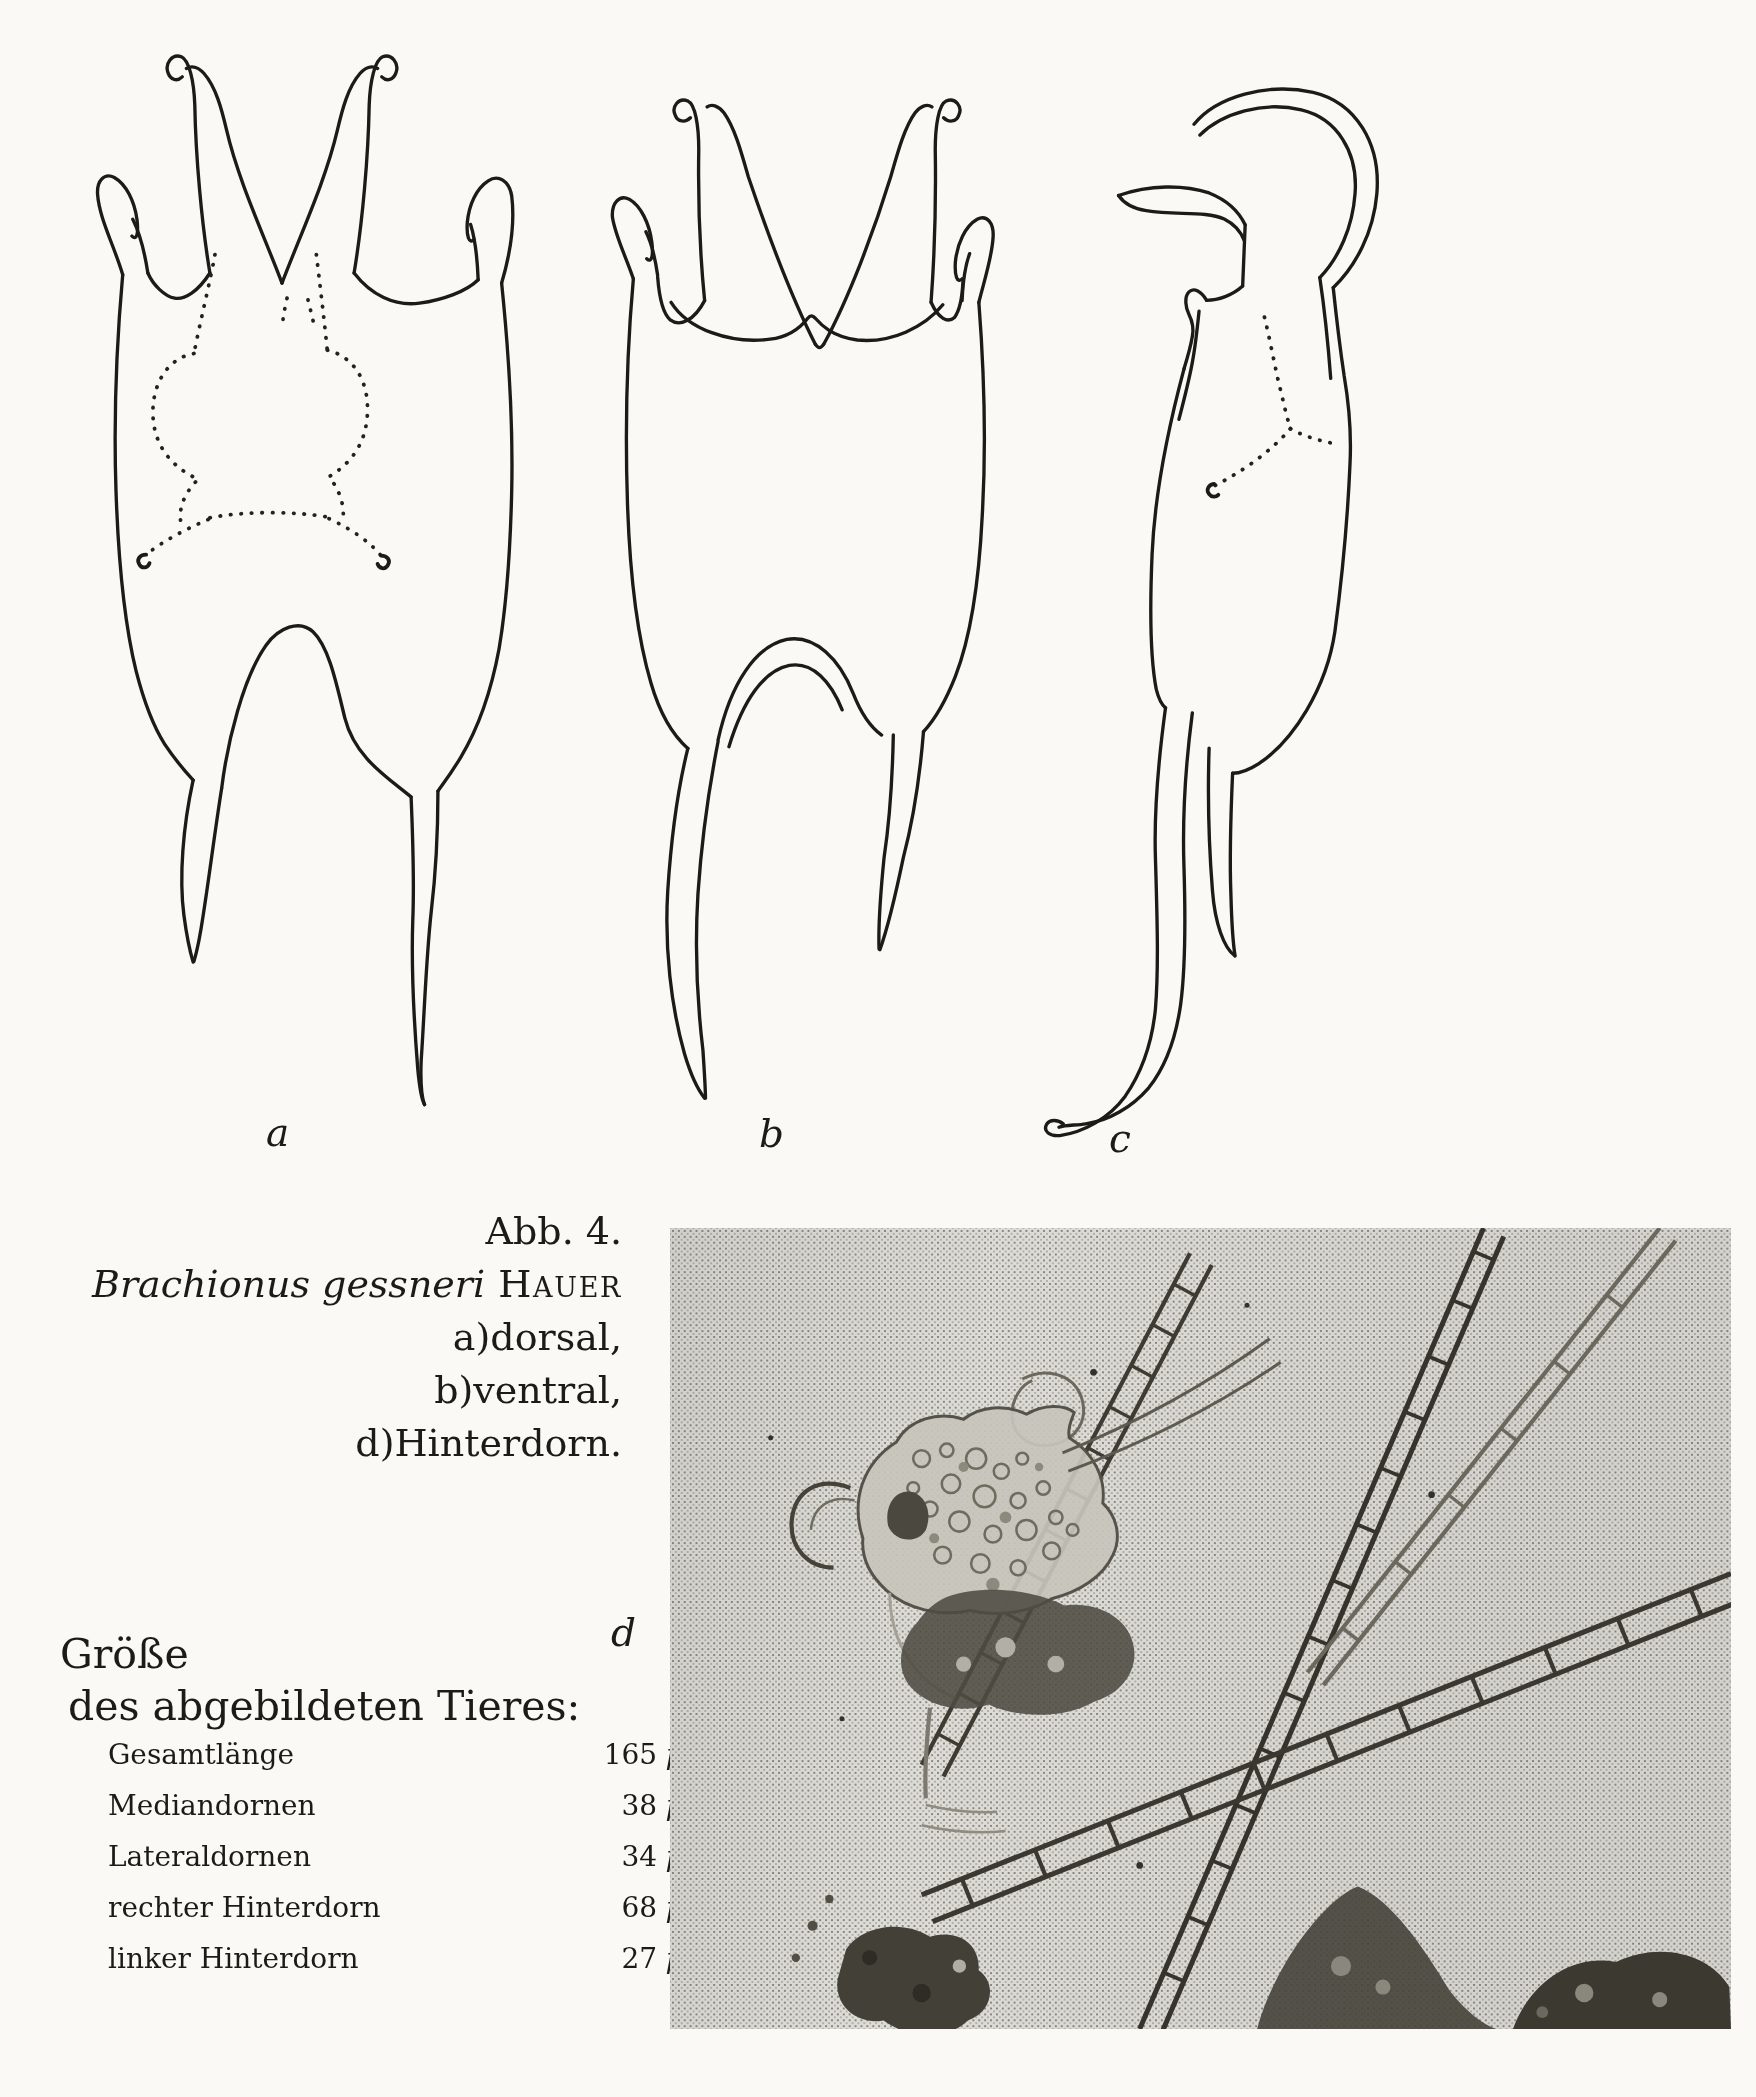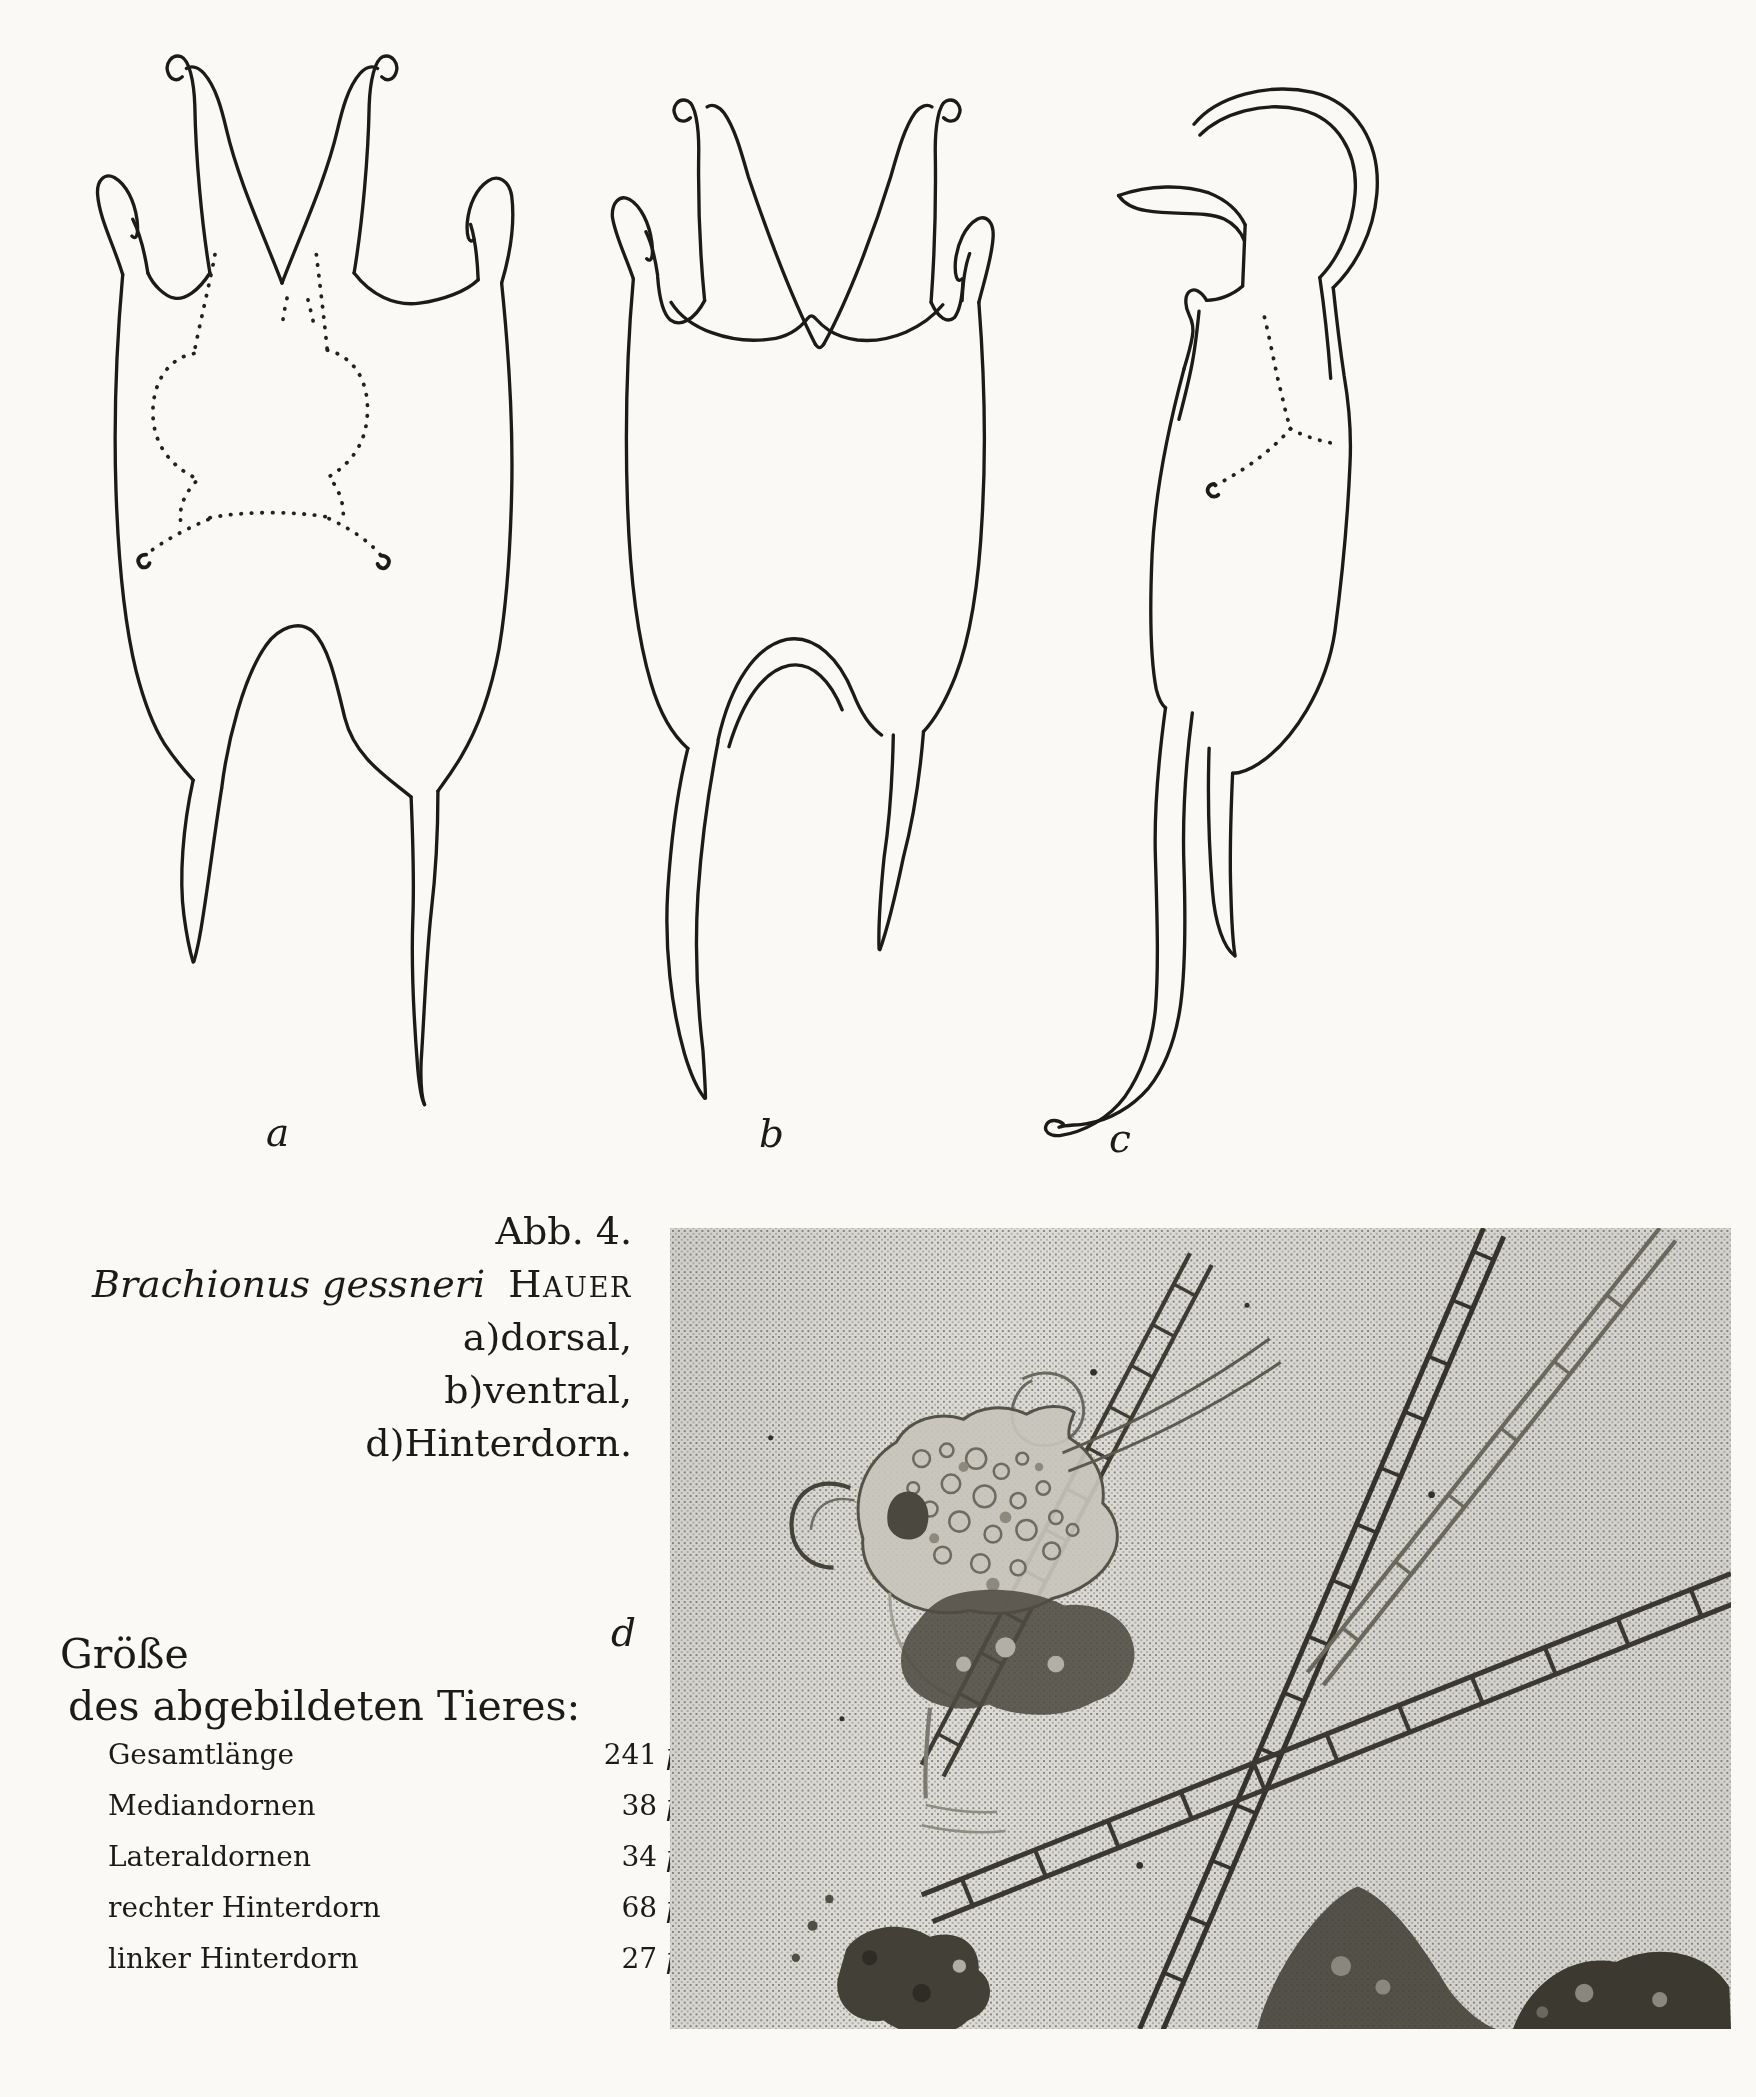--- a/index.html
+++ b/index.html
@@ -7,21 +7,21 @@
     position:relative; width:1756px; height:2098px;
     background:#faf9f5;
     font-family:"DejaVu Serif", serif;
     color:#1c1b17; overflow:hidden;
   }
   .drawing { position:absolute; }
   .panel-label { position:absolute; font-style:italic; font-size:39px; line-height:39px; }
   
   .caption { position:absolute; left:80px; top:1205px; font-size:38px; line-height:53px; white-space:nowrap;text-align:right; }
   .caption .species { font-style:italic;margin-left:12px; }
-  .caption .author  { font-variant:small-caps; letter-spacing:1.7px; margin-left:23px; }
+  .caption .author  { font-variant:small-caps; letter-spacing:1.7px; margin-left:13px; }
   .cap-item .key { display:inline-block; min-width:59px; }
   
   .size-title1 { position:absolute; left:60px; top:1630px; font-size:41px; }
   .size-title2 { position:absolute; left:60px; top:1682px; font-size:41px;margin-left:8px; }
   .mrows { position:absolute; left:60px; top:1738px; width:586px; font-size:28px;margin-left:48px; }
   .mrow  { display:flex; align-items:baseline; height:51px; }
   .mrow .lbl { flex:1 1 auto; }
   .mrow .val { text-align:right; min-width:81px; }
   .mrow .unit { font-style:italic; margin-left:8.4px; width:28.5px; }
   
@@ -149,21 +149,21 @@
     <div class="cap-item">
       <span class="key">d)</span><span>Hinterdorn.</span>
     </div>
   </div>
 
   <div class="size-title1">Größe</div>
   <div class="size-title2">des abgebildeten Tieres:</div>
   <div class="mrows">
     <div class="mrow">
       <span class="lbl">Gesamtlänge</span>
-      <span class="val">241</span>
+      <span class="val">165</span>
       <span class="unit">μ</span>
     </div>
     <div class="mrow">
       <span class="lbl">Mediandornen</span>
       <span class="val">38</span>
       <span class="unit">μ</span>
     </div>
     <div class="mrow">
       <span class="lbl">Lateraldornen</span>
       <span class="val">34</span>

